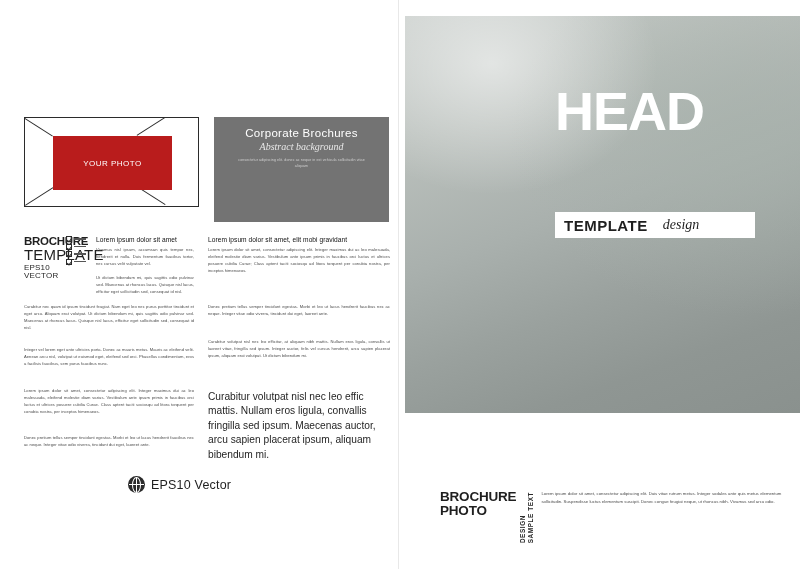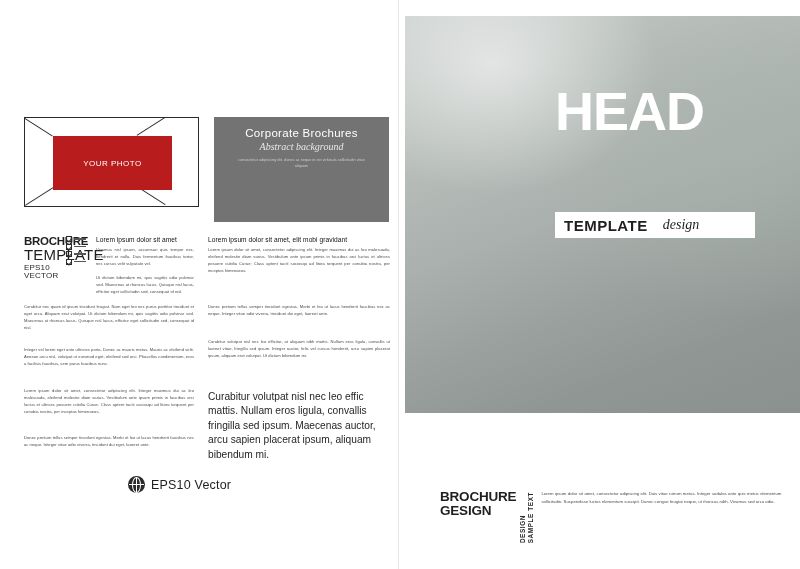--- a/index.html
+++ b/index.html
@@ -383,21 +383,21 @@
       </div>
       <div class="business-bar">
         <span class="business-word">TEMPLATE</span>
         <span class="design-word">design</span>
       </div>
     </div>
 
     <div class="br-footer">
       <div class="br-left">
         <div class="br-1">BROCHURE</div>
-        <div class="br-2">GESIGN</div>
+        <div class="br-2">PHOTO</div>
       </div>
       <div class="br-vert">
         <span class="vword">DESIGN</span>
         <span class="vword">SAMPLE TEXT</span>
       </div>
       <div class="br-text">Lorem ipsum dolor sit amet, consectetur adipiscing elit. Duis vitae rutrum metus. Integer sodales ante quis metus elementum sollicitudin. Suspendisse luctus elementum suscipit. Donec congue feugiat neque, ut rhoncus nibh. Vivamus sed arcu odio.</div>
     </div>
   </div>
 
 </div>

